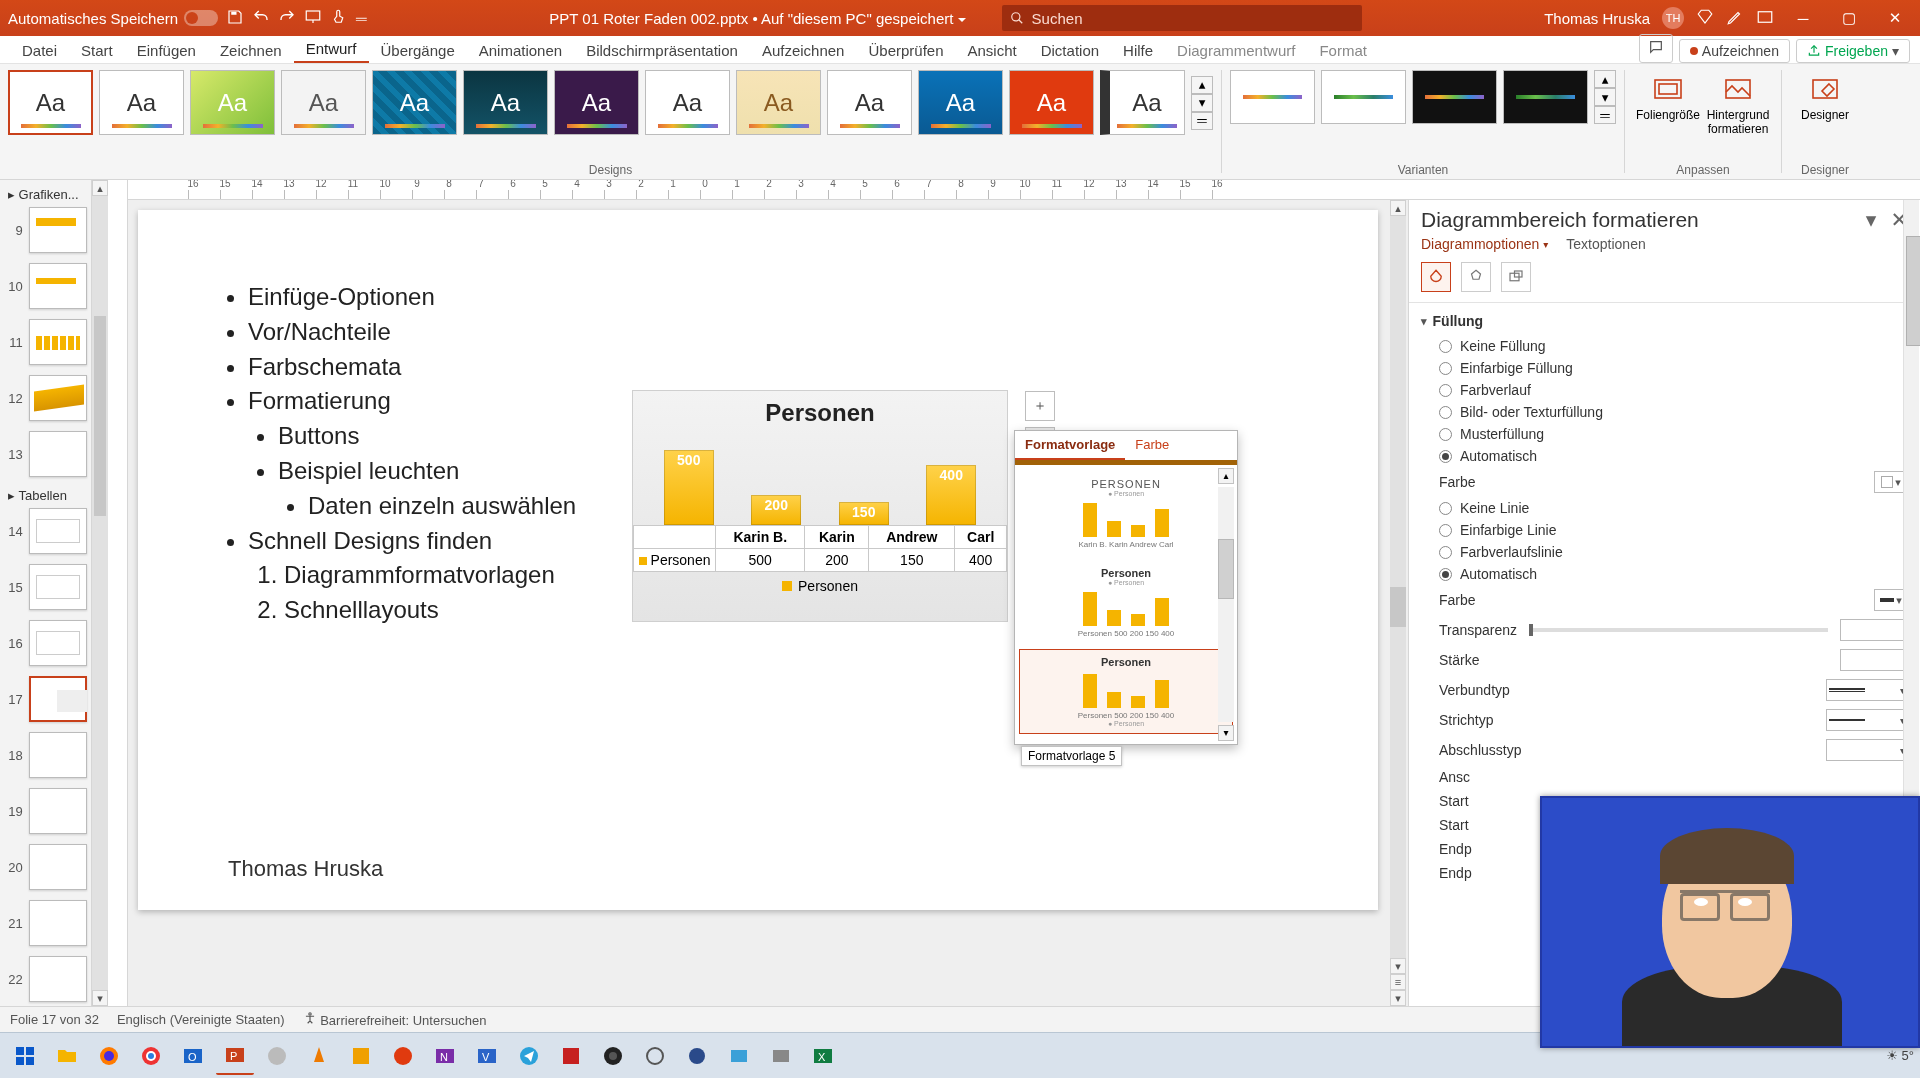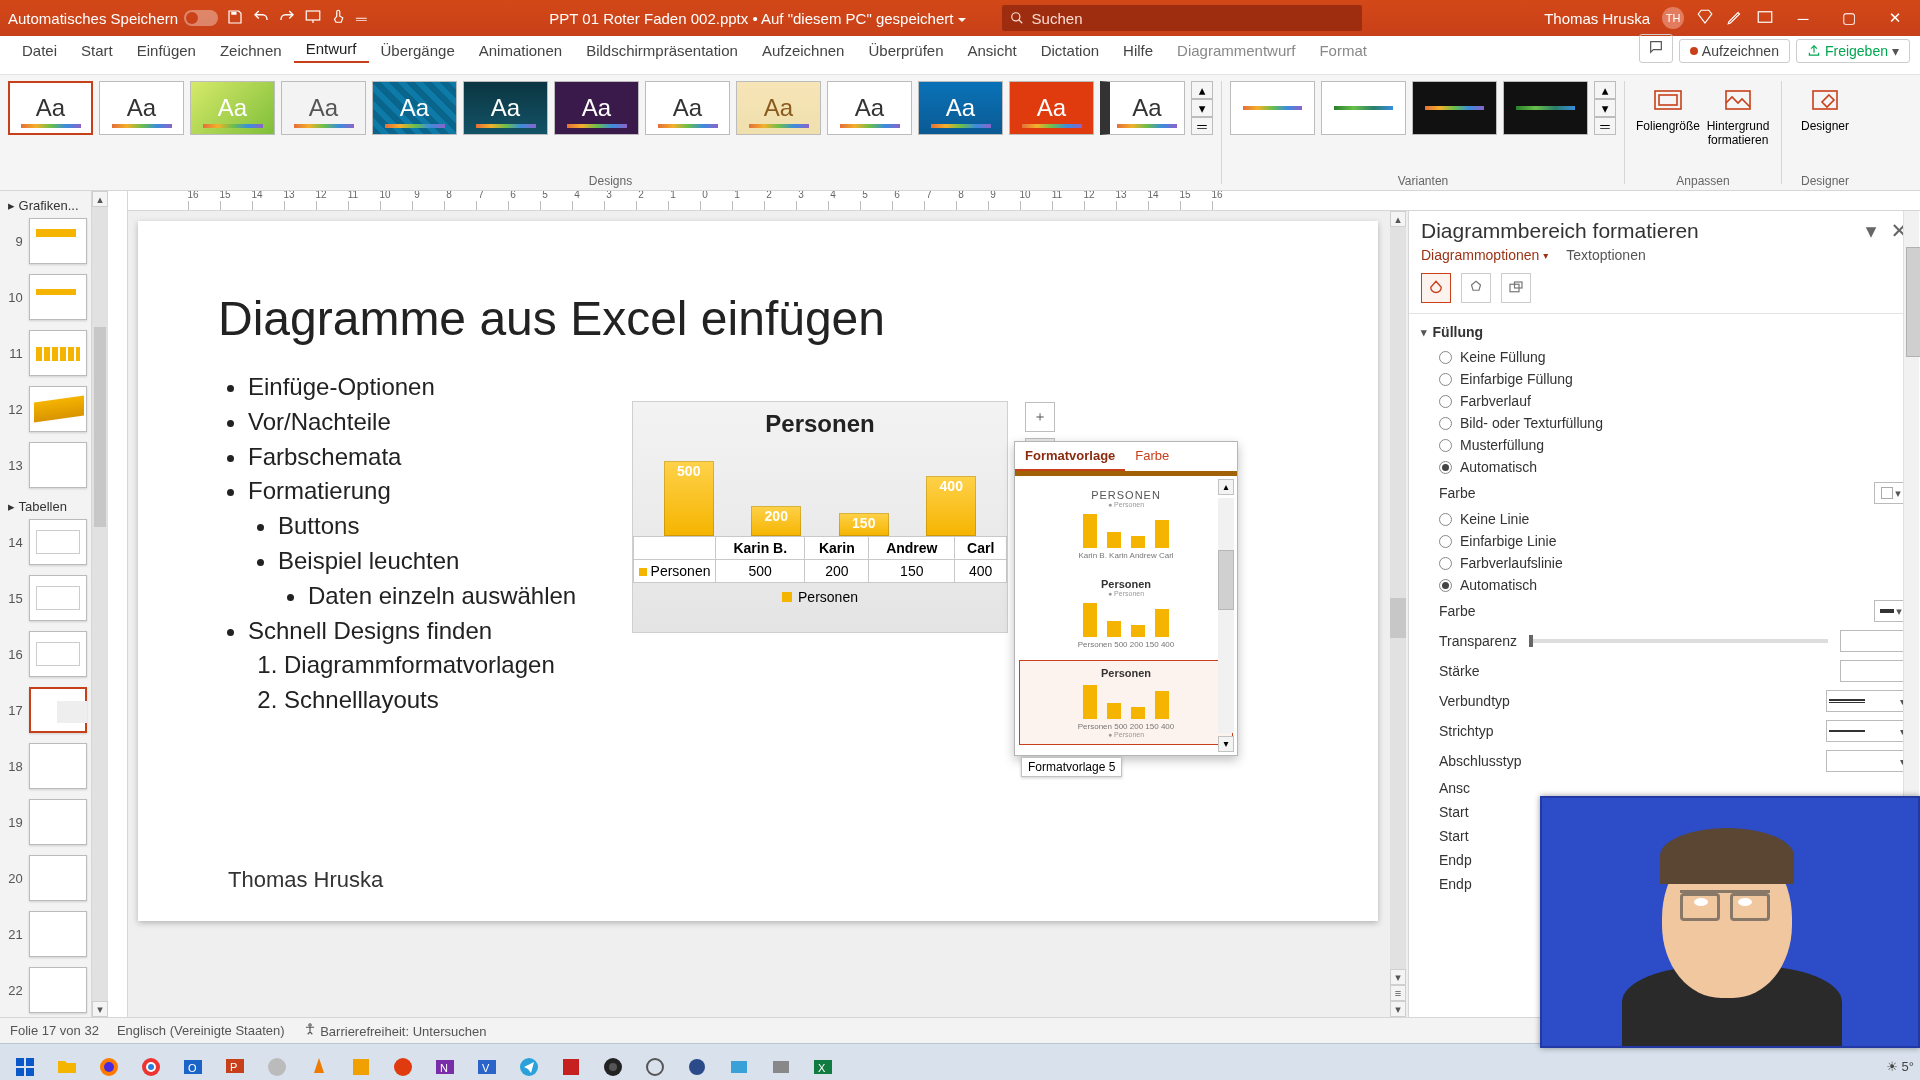--- a/index.html
+++ b/index.html
@@ -14,33 +14,33 @@
 .title-bar .search-box { background: #9e2d0f; width: 360px; height: 26px; border-radius: 2px; display: flex; align-items: center; padding: 0 8px; color: #fbdcd2; gap: 8px; }
 .title-bar .right { display: flex; align-items: center; gap: 12px; }
 .avatar-badge { background:#e37c5e; border-radius:50%; width:22px; height:22px; display:inline-flex; align-items:center; justify-content:center; font-size:11px; }
 .win-btn { width: 34px; height: 24px; display:flex; align-items:center; justify-content:center; }
 
 .autos-toggle { display:flex; align-items:center; gap:6px; }
 .toggle-pill { width: 34px; height: 16px; border-radius: 8px; background:#fff; opacity:.35; position:relative; }
 .toggle-pill::after { content:""; position:absolute; width:12px; height:12px; border-radius:50%; background:#c8401a; top:2px; left:2px; }
 
 
-.ribbon-tabs { height: 39px; background: #fff; border-bottom: 1px solid #e3e3e3; display: flex; align-items: flex-end; padding: 11px 10px; font-size: 15px; color:#444; }
+.ribbon-tabs { height: 28px; background: #fff; border-bottom: 1px solid #e3e3e3; display: flex; align-items: flex-end; padding: 0 10px; font-size: 15px; color:#444; }
 .ribbon-tabs .tab { padding: 4px 12px; cursor: pointer; }
 .ribbon-tabs .tab.active { border-bottom: 2px solid #c8401a; color:#222; font-weight:500; }
 .ribbon-tabs .tab.context { color:#888; }
 .ribbon-tabs .spacer { flex:1; }
 .ribbon-tabs .rbtn { padding:3px 10px; border:1px solid #ccc; border-radius:3px; margin-left:6px; display:flex; align-items:center; gap:4px; font-size:14px; }
 .ribbon-tabs .rbtn.share { color:#00a650; }
 .rec-dot { width:8px; height:8px; border-radius:50%; background:#c8401a; }
 
 
 .ribbon { height: 116px; background: #f5f5f5; border-bottom: 1px solid #d6d6d6; display:flex; }
 .theme-gallery { display:flex; align-items:center; gap:6px; padding: 6px 8px; }
-.theme-thumb { width: 85px; height: 54px; border:1px solid #bcbcbc; background:#fff; display:flex; flex-direction:column; align-items:center; justify-content:center; position:relative; }
+.theme-thumb { width: 85px; height: 65px; border:1px solid #bcbcbc; background:#fff; display:flex; flex-direction:column; align-items:center; justify-content:center; position:relative; }
 .theme-thumb.selected { outline:2px solid #c8401a; outline-offset:-2px; }
 .theme-thumb .aa { font-size:24px; font-weight:500; }
 .theme-thumb .strip { position:absolute; bottom:6px; width:60px; height:4px; background:linear-gradient(90deg,#e36f3a,#f4b02a,#6abf4b,#3a8dde,#8d63c9); }
 .gallery-scroll { width:22px; display:flex; flex-direction:column; }
 .gallery-scroll button { flex:1; border:1px solid #bcbcbc; background:#f5f5f5; }
 .group-label { position:absolute; bottom:2px; left:0; right:0; text-align:center; font-size:12px; color:#666; }
 .ribbon-group { position:relative; padding-bottom:20px; background:#f5f5f5; }
 .ribbon-sep { width:1px; background:#d6d6d6; margin:6px 0; }
 
 .variant-thumb { width: 85px; height: 54px; border:1px solid #bcbcbc; background:#fff; position:relative; }
@@ -516,21 +516,20 @@
             <div class="tick" data-n="14"></div>
             <div class="tick" data-n="15"></div>
             <div class="tick" data-n="16"></div>
         </div>
       </div>
     </div>
     <div class="canvas-body">
       <div class="ruler-v"></div>
       <div class="slide-canvas">
         <div class="slide">
-          <h1>Diagramme aus Excel einfügen</h1>
           <ul>
             <li>Einfüge-Optionen</li>
             <li>Vor/Nachteile</li>
             <li>Farbschemata</li>
             <li><span>Formatierung</span>
               <ul>
                 <li>Buttons</li>
                 <li><span>Beispiel leuchten</span>
                   <ul>
                       <li>Daten einzeln auswählen</li>

